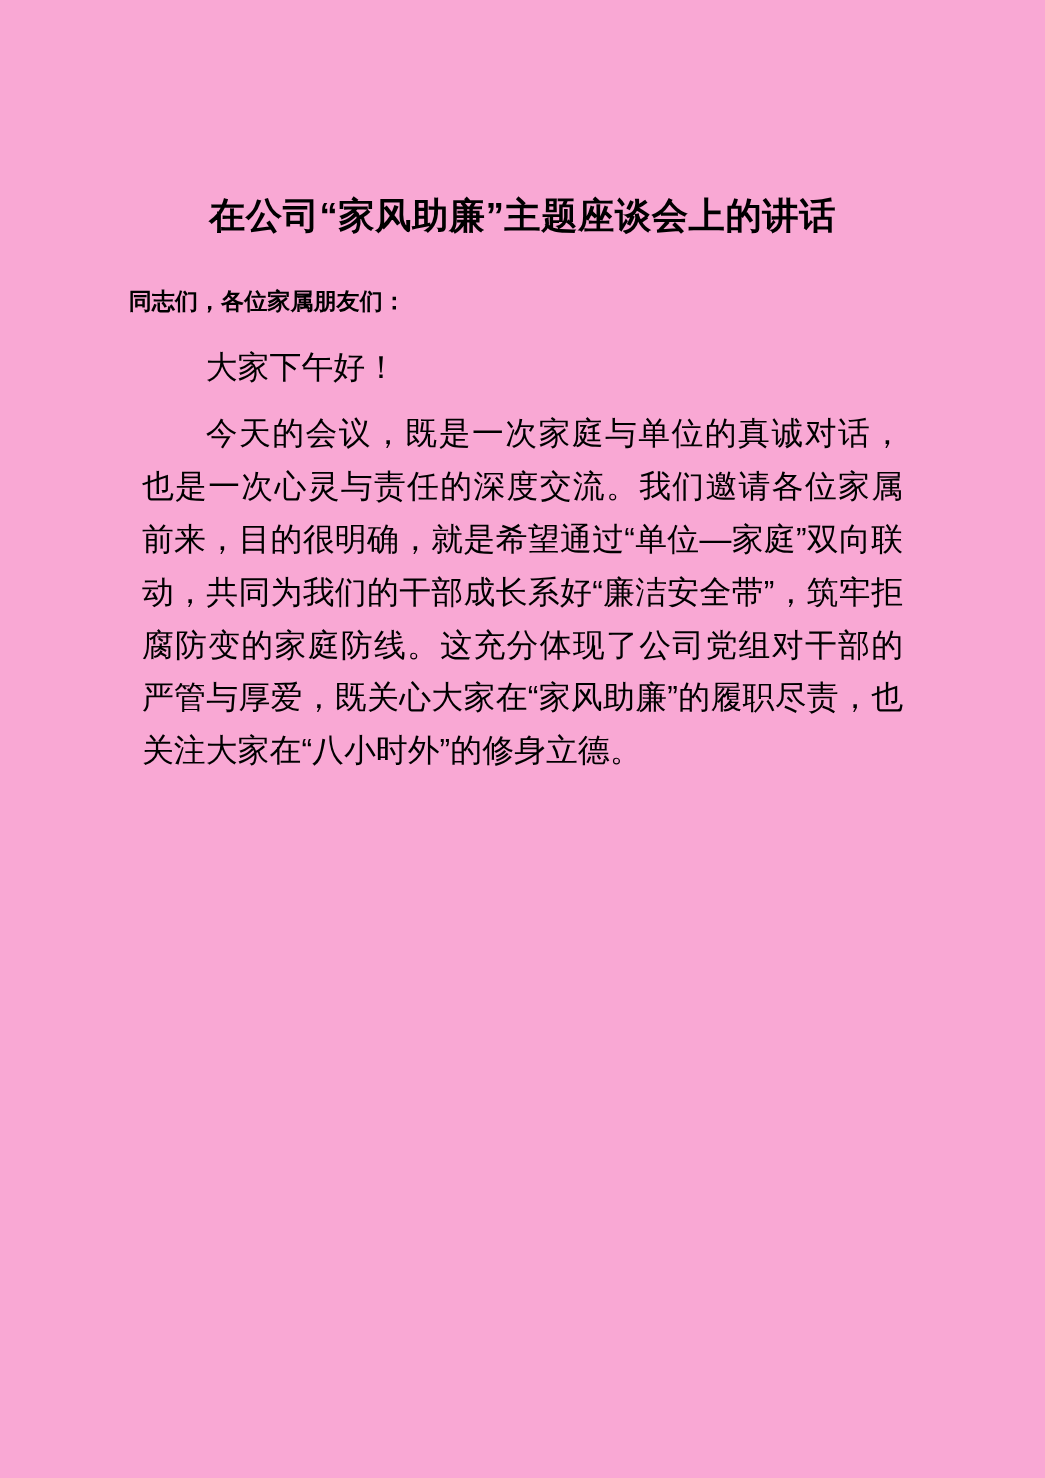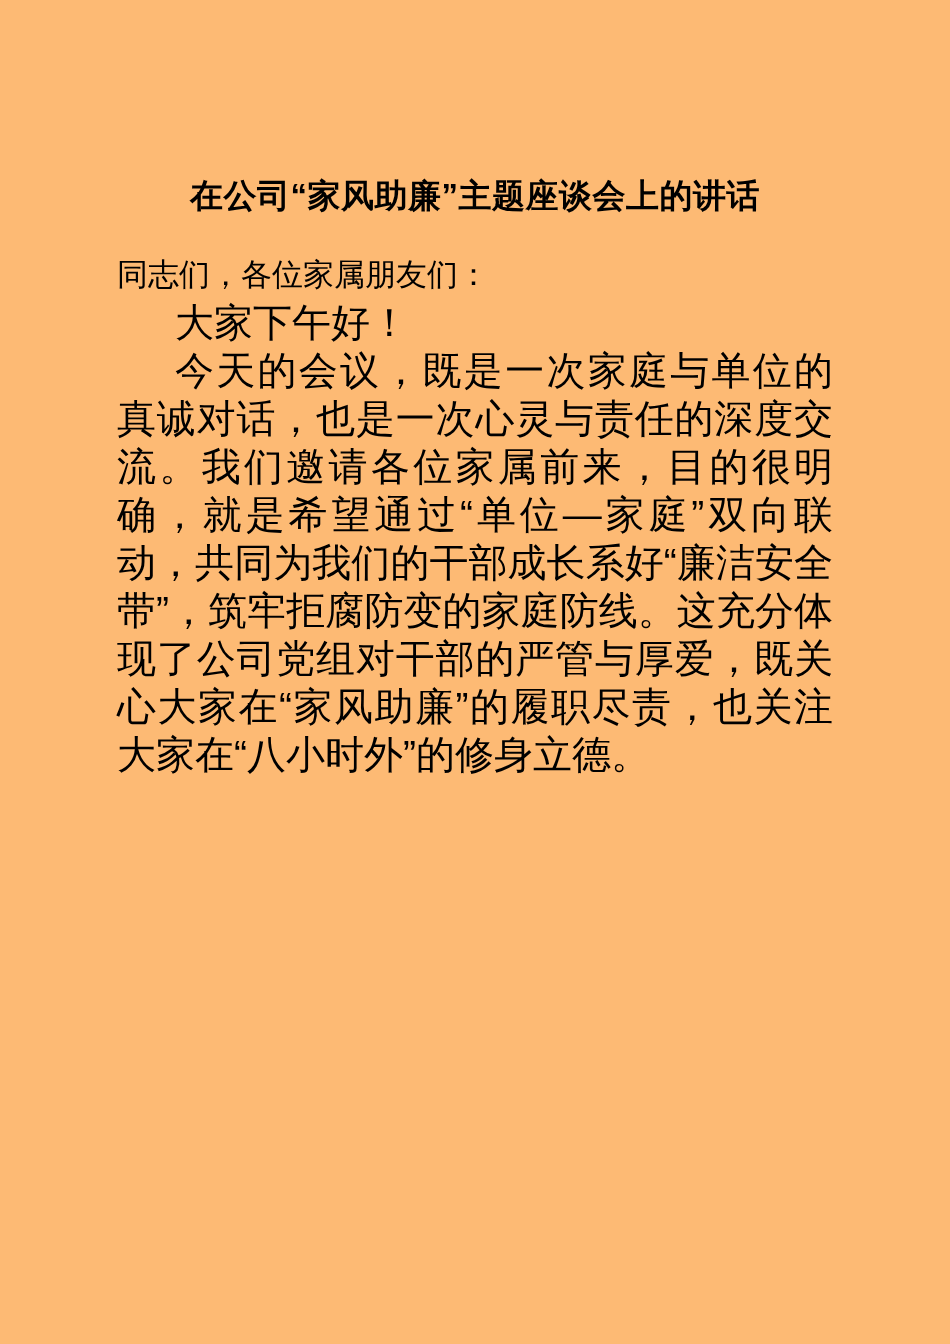--- a/index.html
+++ b/index.html
@@ -10,21 +10,21 @@
 
   body {
     font-family: "Liberation Sans", "DejaVu Sans", sans-serif;
     color: #000000;
   }
 
   #page {
     position: relative;
     width: 950px;
     height: 1344px;
-    background: #fdba74;
+    background: #f9a8d4;
     overflow: hidden;
     box-sizing: border-box;
   }
 
   #doc-body {
     position: absolute;
     left: 117px;
     top: 0;
     width: 716px;
   }
@@ -34,33 +34,34 @@
     font-weight: bold;
     line-height: 48px;
     text-align: center;
     letter-spacing: 0.5px;
     margin: 0;
     padding-top: 172px;
     white-space: nowrap;
   }
 
   .salutation {
-    font-size: 31px;
+    font-size: 21px;
     line-height: 48px;
     margin: 0;
     padding-top: 31px;
     text-align: justify;
     text-justify: inter-character;
     letter-spacing: 0px;
+    font-weight: bold;
   }
 
   .para {
-    font-size: 39px;
+    font-size: 29px;
     line-height: 48px;
-    margin: 0;
+    margin: 12px;
     text-indent: 58px;
     text-align: justify;
     text-justify: inter-character;
     text-align-last: left;
     letter-spacing: 0px;
   }
 
   .para.short {
     text-align: left;
   }

